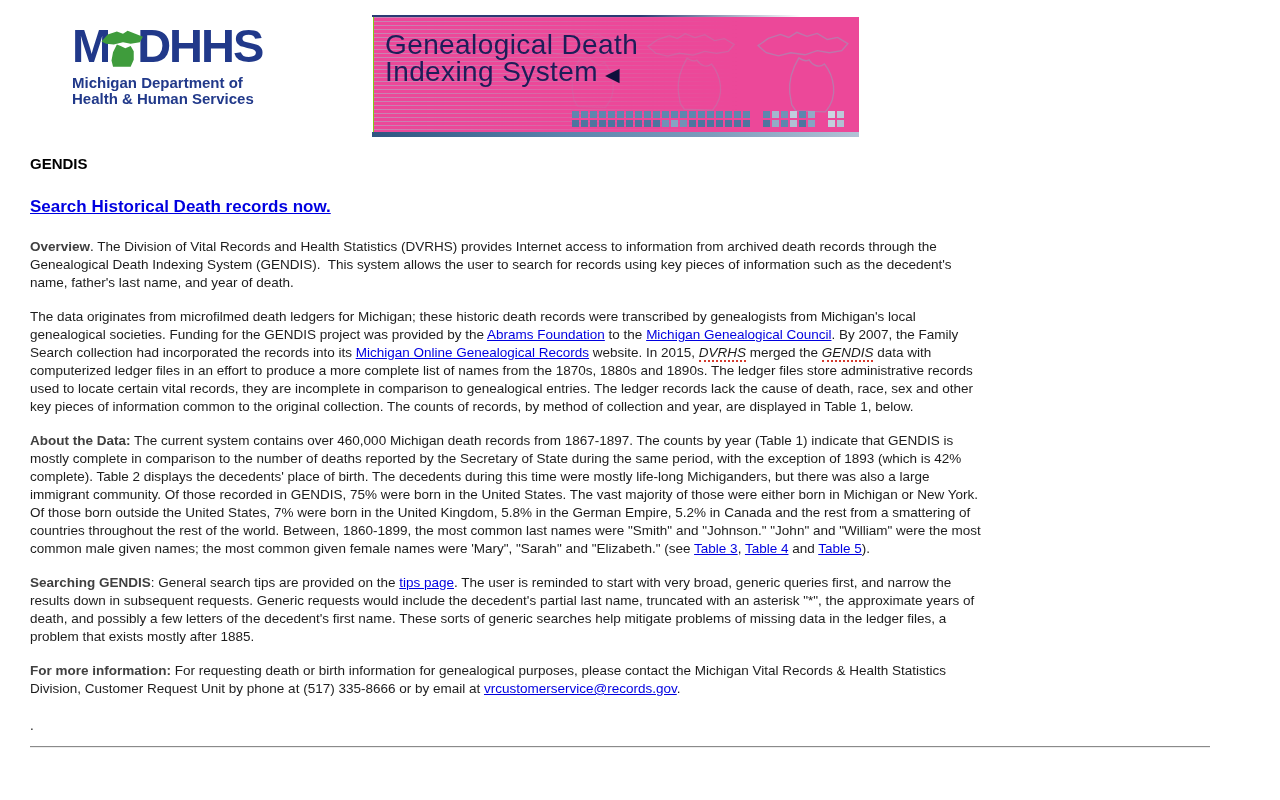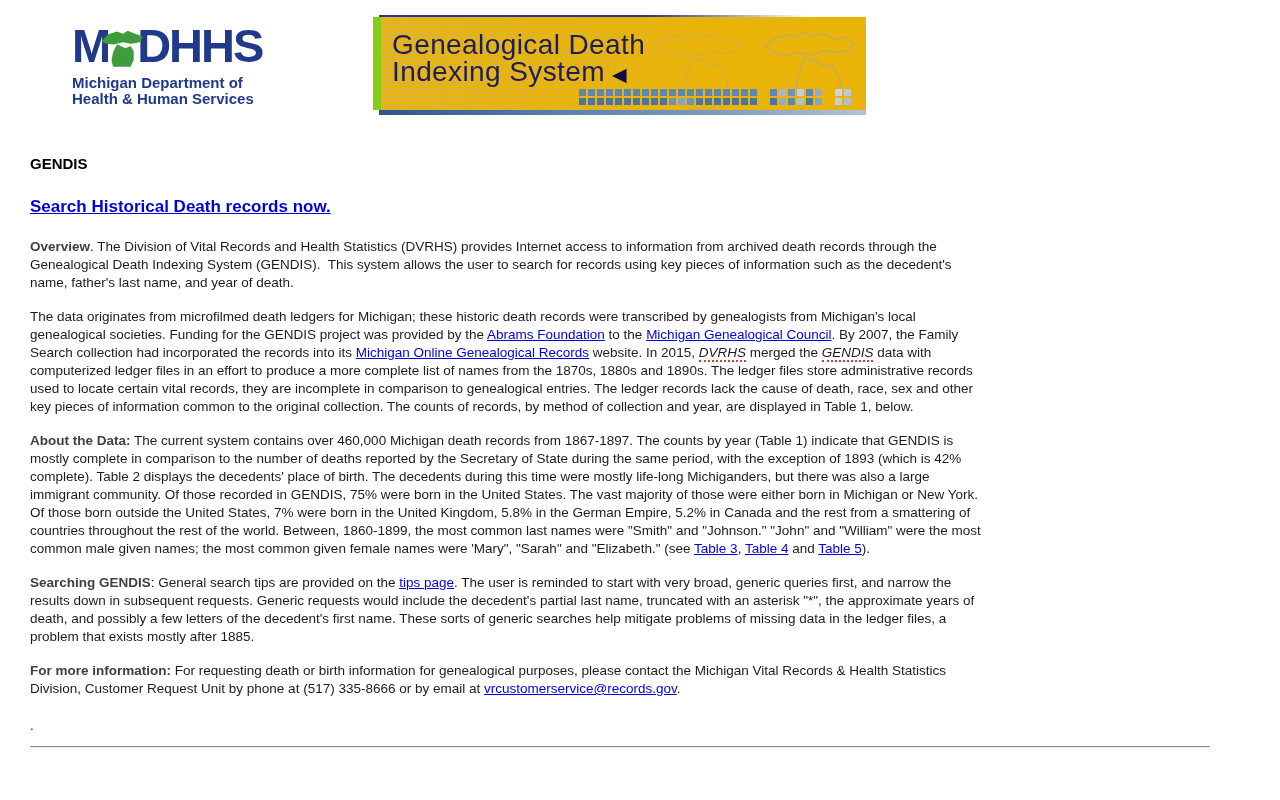--- a/index.html
+++ b/index.html
@@ -17,22 +17,22 @@
   .logo-letter {
     font-weight:bold; font-size:47px; line-height:48px;
     letter-spacing:-2px; color:#21398a;
   }
   .mitten { width:46px; height:50px; margin:0 -9px -1px -9px; position:relative; z-index:2; }
   .logo-dept {
     margin-top:5px; font-weight:bold; font-size:15px; line-height:16px; color:#21398a;
   }
 
   .banner {
-    position:absolute; left:373px; top:17px; width:485px; height:93px;
-    background:#eab308; border-left:8px solid #84cc16;
+    position:absolute; left:373px; top:17px; width:485px; height:115px;
+    background:#ec4899; border-left:1px solid #84cc16;
   }
   .banner::before { 
     content:""; position:absolute; inset:0;
     background:repeating-linear-gradient(to bottom, rgba(170,182,200,0.55) 0 1px, transparent 1px 4px);
     -webkit-mask-image:linear-gradient(to right, #000 0%, rgba(0,0,0,0.35) 45%, transparent 75%);
             mask-image:linear-gradient(to right, #000 0%, rgba(0,0,0,0.35) 45%, transparent 75%);
   }
   .banner::after { 
     content:""; position:absolute; top:-2px; left:-2px; right:0; height:2px;
     background:linear-gradient(to right, #2a3a74 0%, #2a3a74 55%, rgba(42,58,116,0) 88%);

